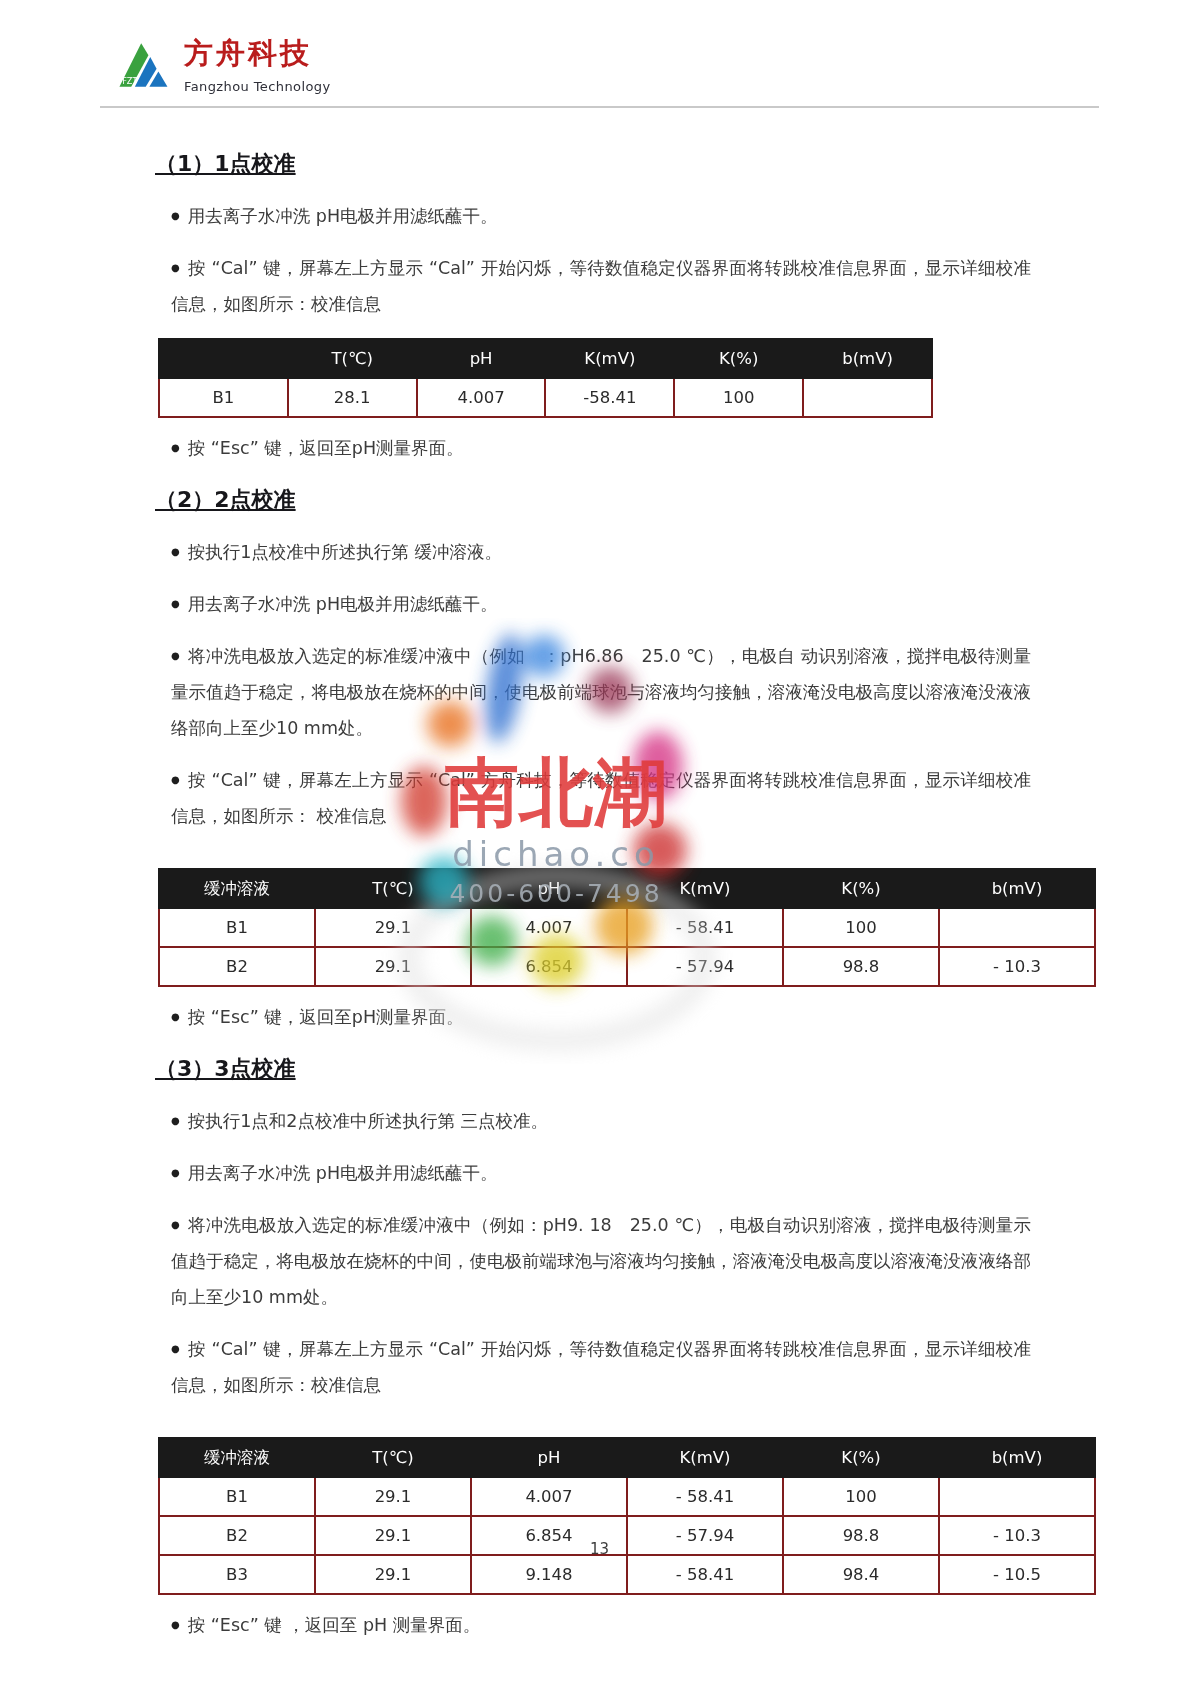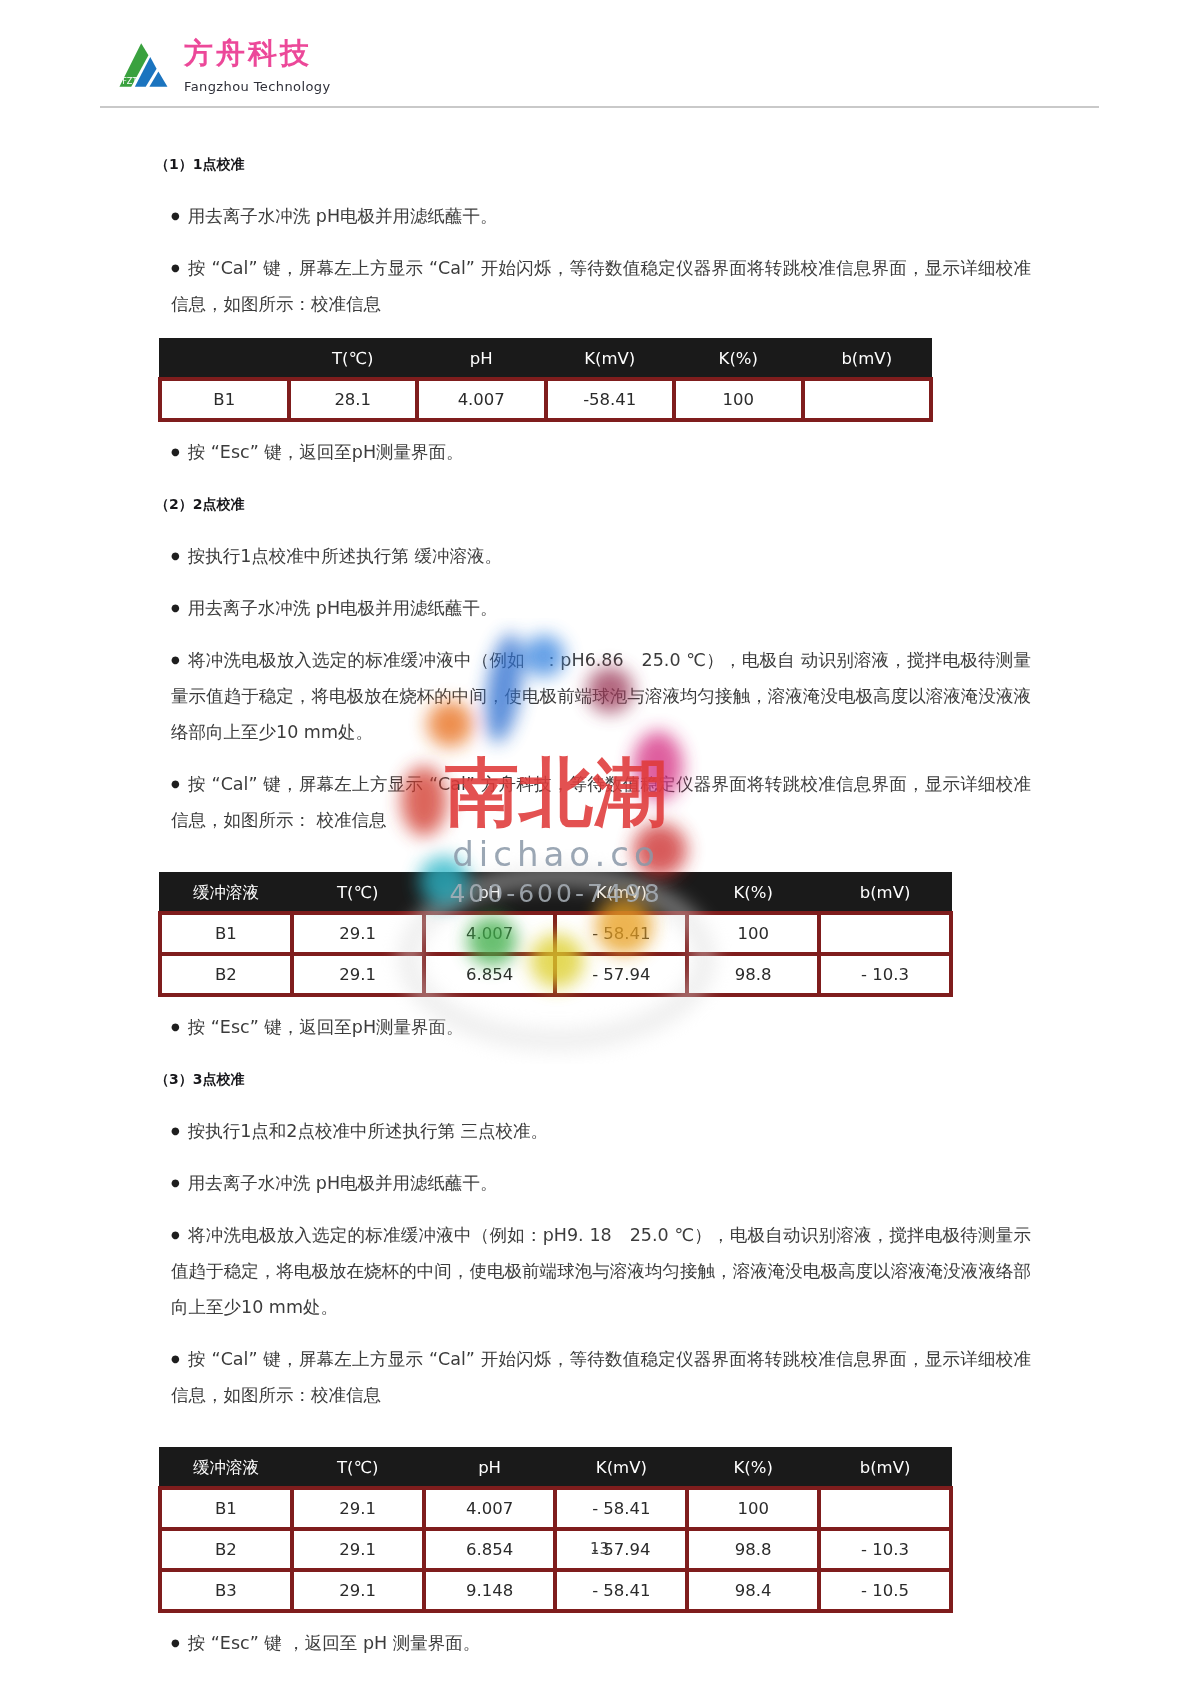--- a/index.html
+++ b/index.html
@@ -2,36 +2,36 @@
 <html><head>
 <meta charset="utf-8">
 <style>
   html,body{margin:0;padding:0;}
   body{
     width:1199px;height:1697px;background:#ffffff;position:relative;overflow:hidden;
     font-family:"DejaVu Sans","Liberation Sans",sans-serif;color:#3b3b3b;
   }
   .header{position:absolute;top:38px;left:114px;display:flex;align-items:center;gap:12px;}
   .logo-mark{width:58px;height:54px;display:block;}
-  .brand-cn{font-size:29px;font-weight:700;color:#ec4899;letter-spacing:3px;line-height:1.1;}
+  .brand-cn{font-size:29px;font-weight:700;color:#b91c1c;letter-spacing:3px;line-height:1.1;}
   .brand-en{font-size:13px;color:#2e2f38;letter-spacing:.4px;margin-top:9px;}
   .header-rule{position:absolute;top:106px;left:100px;width:999px;height:2px;background:#c9c9c9;}
 
   .content{position:absolute;top:142px;left:155px;width:892px;font-size:17.5px;z-index:1;}
-  .heading{font-size:14px;font-weight:700;color:#17171b;line-height:36px;margin:4px 0 0 0;}
+  .heading{font-size:22px;font-weight:700;color:#17171b;line-height:36px;margin:4px 0 0 0;text-decoration:underline;}
   .para{line-height:36px;margin:16px;text-align:justify;color:#3b3b3b;}
   .para.gap-top{margin-top:4px;}
   .bullet{display:inline-block;font-size:10px;vertical-align:3px;margin-right:8px;color:#1e1e1e;}
 
   .cal-table{border-collapse:collapse;table-layout:fixed;margin:11px 0 12px 3px;}
   .cal-table.t1{width:775px;}
-  .cal-table.t2,.cal-table.t3{width:795px;margin-top:34px;}
+  .cal-table.t2,.cal-table.t3{width:938px;margin-top:34px;}
   .cal-table th{background:#1a1a1a;color:#ffffff;font-weight:400;font-size:16.5px;height:37px;
     border:2px solid #1a1a1a;text-align:center;padding:0;}
-  .cal-table td{border:4px solid #7f1d1d;font-size:16.5px;color:#2b2b2b;height:37px;
+  .cal-table td{border:2px solid #7f1d1d;font-size:16.5px;color:#2b2b2b;height:37px;
     text-align:center;background:#ffffff;padding:0;}
 
   .watermark{position:absolute;left:352px;top:618px;width:408px;height:446px;z-index:5;pointer-events:none;}
   .footer{position:absolute;top:1540px;left:0;width:100%;text-align:center;font-size:15px;color:#3d3d3d;z-index:1;}
 </style>
 </head>
 <body>
 
 <header class="header">
   <svg class="logo-mark" viewBox="0 0 64 58" aria-hidden="true">

